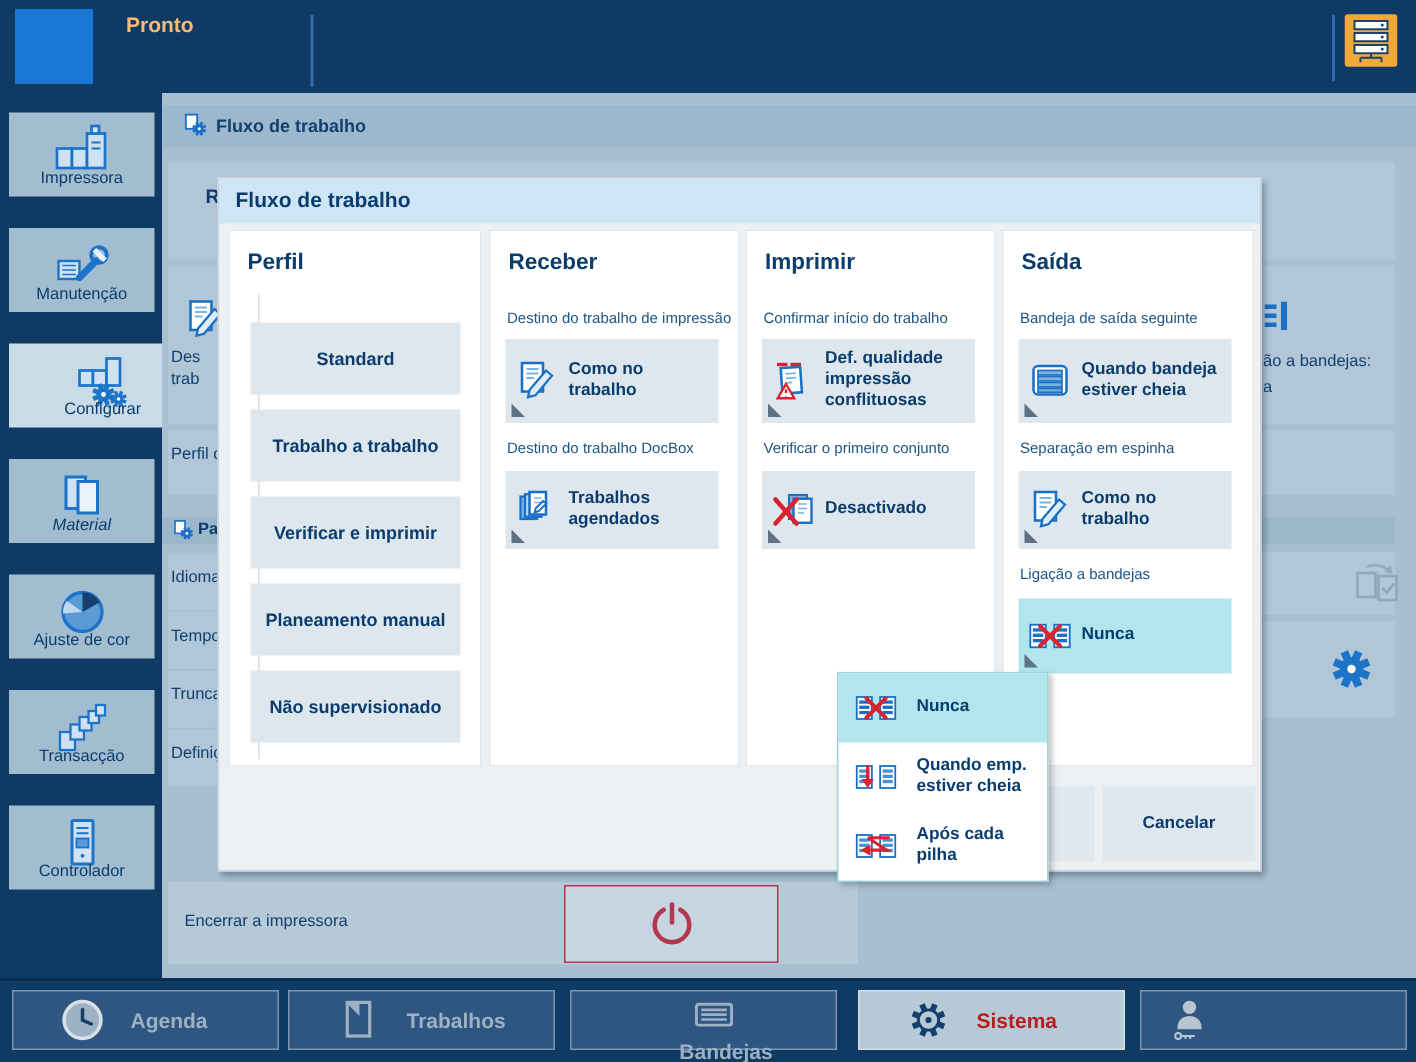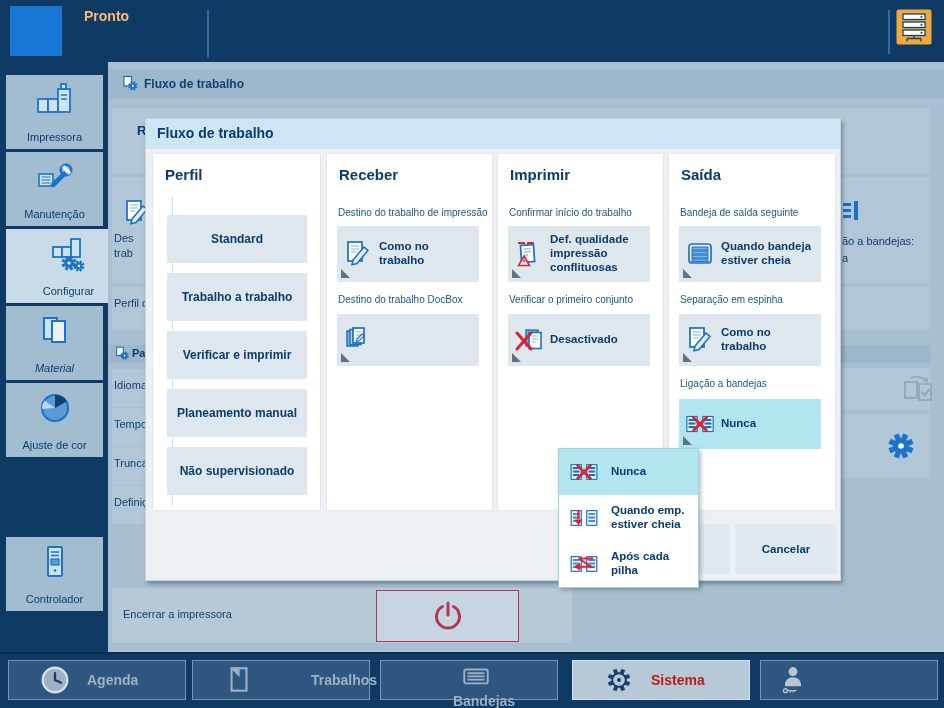--- a/index.html
+++ b/index.html
@@ -6,21 +6,21 @@
   .screen{position:relative;width:944px;height:708px;overflow:hidden;
     font-family:"Liberation Sans",sans-serif;background:#a7bfd1;margin:0 auto;}
   .abs{position:absolute;}
   
   .topbar{left:0;top:0;width:944px;height:62px;background:#0e3a64;}
   .accent{left:10px;top:6px;width:52px;height:50px;background:#1777d3;}
   .status-text{left:84px;top:8px;font-size:14px;font-weight:bold;color:#fdba74;}
   .tdiv{width:2px;background:#2e6ba8;}
   
   .sidebar{left:0;top:62px;width:108px;height:590px;background:#0e3a64;}
-  .side-btn{left:6px;width:97px;height:74px;background:#a3bdd0;text-align:center;}
+  .side-btn{left:6px;width:97px;height:56px;background:#a3bdd0;text-align:center;}
   .side-btn.sel{background:#c9dbe7;padding-left:28px;}
   .side-icon{position:absolute;left:50%;top:5px;transform:translateX(-50%);width:40px;height:40px;}
   .side-label{position:absolute;left:0;right:0;bottom:6px;font-size:11px;color:#0a3c6d;}
   
   .main{left:108px;top:62px;width:836px;height:590px;background:#a7bfd1;}
   .hdr-strip{left:108px;top:70px;width:836px;height:28px;background:#9db8cc;}
   .hdr-icon{left:14px;top:5px;width:17px;height:17px;}
   .hdr-title{left:36px;top:7px;font-size:12px;font-weight:bold;color:#12406e;}
   .bgcard{background:#b1c6d7;}
   .bgstrip{background:#9cb6ca;}
@@ -141,20 +141,32 @@
     <span class="side-label">Material</span>
   </div>
   <div class="abs side-btn" style="top:383px;">
     <span class="side-icon"><svg viewBox="0 0 40 40" width="100%" height="100%" xmlns="http://www.w3.org/2000/svg">
           <circle cx="20" cy="20" r="13" fill="#5b9bd5" stroke="#1b74c8" stroke-width="2.2"></circle>
           <path d="M20 20L20 7A13 13 0 0 1 31.5 13.5z" fill="#143f6e"></path>
           <path d="M20 20L9.5 12.5A13 13 0 0 0 7 21z" fill="#bcd7ef"></path>
         </svg></span>
     <span class="side-label">Ajuste de cor</span>
   </div>
+  <div class="abs side-btn" style="top:460px;">
+    <span class="side-icon"><svg viewBox="0 0 40 40" width="100%" height="100%" xmlns="http://www.w3.org/2000/svg">
+          <g fill="#cfe2f4" stroke="#1b74c8" stroke-width="1.5">
+            <rect x="5" y="23" width="10" height="12"></rect>
+            <rect x="12" y="18" width="9" height="10"></rect>
+            <rect x="18" y="13" width="8" height="9"></rect>
+            <rect x="24" y="9" width="7" height="8"></rect>
+            <rect x="29" y="5" width="6" height="7"></rect>
+          </g>
+        </svg></span>
+    <span class="side-label">Transacção</span>
+  </div>
   <div class="abs side-btn" style="top:537px;">
     <span class="side-icon"><svg viewBox="0 0 40 40" width="100%" height="100%" xmlns="http://www.w3.org/2000/svg">
           <rect x="13" y="5" width="14" height="29" rx="1" fill="#cfe2f4" stroke="#1b74c8" stroke-width="2"></rect>
           <path d="M16 10h8M16 13.5h8" stroke="#1b74c8" stroke-width="1.3" fill="none"></path>
           <rect x="16" y="17" width="8" height="6" fill="#5b9bd5" stroke="#1b74c8" stroke-width="1.2"></rect>
           <circle cx="20" cy="28.5" r="1.3" fill="#1b74c8"></circle>
         </svg></span>
     <span class="side-label">Controlador</span>
   </div>
 
@@ -248,21 +260,21 @@
   </div>
 
   <div class="abs botbar"></div>
   <div class="abs nav-btn" style="left:8px;">
     <span class="nav-icon"><svg viewBox="0 0 30 30" width="100%" height="100%" xmlns="http://www.w3.org/2000/svg">
           <circle cx="15" cy="15" r="11.5" fill="#9db2c4" stroke="#d7e0e8" stroke-width="2.2"></circle>
           <path d="M15 8.5V15l5.5 2.5" stroke="#17406b" stroke-width="2.2" fill="none" stroke-linecap="round"></path>
         </svg></span>
     <span class="nav-label">Agenda</span>
   </div>
-  <div class="abs nav-btn" style="left:192px;gap:40px;">
+  <div class="abs nav-btn" style="left:192px;">
     <span class="nav-icon"><svg viewBox="0 0 30 30" width="100%" height="100%" xmlns="http://www.w3.org/2000/svg">
           <rect x="8" y="4" width="14" height="21" fill="#2e5680" stroke="#9db1c4" stroke-width="2"></rect>
           <path d="M8 4l7 7V4z" fill="#9db1c4" stroke="#9db1c4" stroke-width="1.2"></path>
         </svg></span>
     <span class="nav-label">Trabalhos</span>
   </div>
   <div class="abs nav-btn" style="left:380px;flex-direction:column;">
     <span class="nav-icon"><svg viewBox="0 0 30 30" width="100%" height="100%" xmlns="http://www.w3.org/2000/svg">
           <rect x="4" y="8" width="22" height="13" rx="1.5" fill="none" stroke="#9db1c4" stroke-width="1.8"></rect>
           <path d="M7 11.5h16M7 14.5h16M7 17.5h16" stroke="#9db1c4" stroke-width="1.7" fill="none"></path>
@@ -332,20 +344,21 @@
       <div class="opt-btn" style="top:160px;height:52px;">
         <span class="opt-icon">
             <svg viewBox="0 0 30 30" width="100%" height="100%" xmlns="http://www.w3.org/2000/svg">
               <rect x="4" y="6" width="11" height="15" fill="#7db3e0" stroke="#1b6fc4" stroke-width="1.5"></rect>
               <rect x="7" y="4.5" width="11" height="15" fill="#b9d7f0" stroke="#1b6fc4" stroke-width="1.5"></rect>
               <rect x="10" y="3" width="11" height="15" fill="#fff" stroke="#1b6fc4" stroke-width="1.7"></rect>
               <path d="M13 7h5M13 10h5" stroke="#7db3e0" stroke-width="1.1" fill="none"></path>
               <path d="M14 14l5-5 2.2 1.8-5 5-2.8.8z" fill="#dcecf8" stroke="#1b6fc4" stroke-width="1.2"></path>
             </svg>
           </span>
+        <span class="opt-text">Trabalhos agendados</span>
         <i class="corner"></i>
       </div>
     </div>
 
     <div class="abs col" style="left:351px;width:167px;">
       <span class="col-title">Imprimir</span>
       <span class="field-label" style="left:11px;top:53px;">Confirmar início do trabalho</span>
       <div class="opt-btn" style="top:72px;height:56px;">
         <span class="opt-icon">
             <svg viewBox="0 0 30 30" width="100%" height="100%" xmlns="http://www.w3.org/2000/svg">

